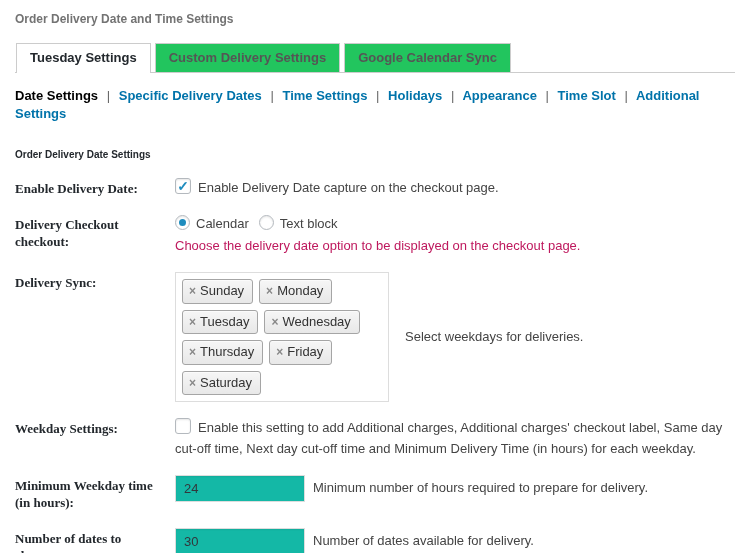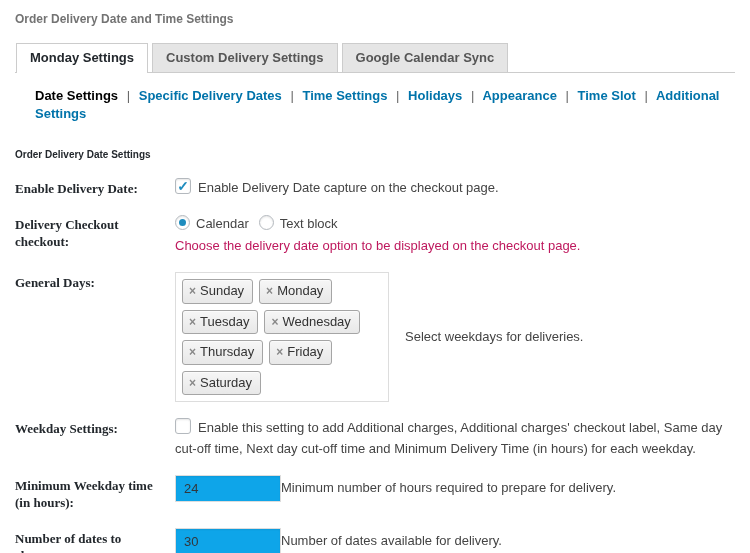--- a/index.html
+++ b/index.html
@@ -20,37 +20,36 @@
   
   .nav-tabs {
     margin-top: 17px;
     border-bottom: 1px solid #ccc;
     display: flex; align-items: flex-end;
     padding-left: 1px;
   }
   .nav-tab {
     display: inline-block;
     border: 1px solid #ccc; border-bottom: none;
-    background: #e5e5e5; color: #555;
+    background: #22c55e; color: #555;
     font-size: 13px; font-weight: bold;
     padding: 7px 13px; margin-right: 4px;
     text-decoration: none; cursor: pointer;
     line-height: 1.1;
   }
   .nav-tab-active {
     background: #fff; color: #23282d;
     margin-bottom: -1px; padding-bottom: 8px;
   }
 
   
   .subnav {
     margin-top: 14px;
     font-size: 13px; font-weight: bold; color: #444;
     line-height: 1.4;
-    margin-left: 20px;
   }
   .subnav a { color: #0073aa; text-decoration: none; cursor: pointer; }
   .subnav .current { color: #000; }
   .subnav .sep { color: #666; margin: 0 5px; font-weight: normal; }
 
   h2.section-heading {
     font-size: 10px; font-weight: bold; color: #23282d;
     margin: 25px 0 2px 0;
   }
 
@@ -88,26 +87,26 @@
     position: relative; top: -1px;
   }
   .radio.selected::before {
     content: ""; position: absolute; left: 3px; top: 3px;
     width: 7px; height: 7px; border-radius: 50%; background: #1e8cbe;
   }
   .radio-option { margin-right: 10px; white-space: nowrap; }
 
   
   .text-input {
-    width: 106px; height: 27px;
-    border: 1px solid #ddd; background: #0ea5e9;
+    width: 130px; height: 27px;
+    border: 1px solid #ddd; background: #14b8a6;
     box-shadow: inset 0 1px 2px rgba(0,0,0,.07);
     padding: 2px 8px; font-size: 13px; color: #32373c;
     font-family: "Liberation Sans", sans-serif;
-    vertical-align: middle; margin-right: 0;
+    vertical-align: middle; margin-right: 8px;
   }
 
   
   .days-row { display: flex; align-items: center; }
   .days-box {
     width: 214px; min-height: 72px;
     border: 1px solid #ddd; background: #fff;
     padding: 3px; flex: 0 0 auto;
   }
   .day-tag {
@@ -126,21 +125,21 @@
   .days-desc { margin-left: 16px; }
 </style>
 </head>
 <body>
 
 <div class="page">
 
   <h1 class="page-title">Order Delivery Date and Time Settings</h1>
 
   <nav class="nav-tabs">
-    <a class="nav-tab nav-tab-active">Monday Settings</a>
+    <a class="nav-tab nav-tab-active">Tuesday Settings</a>
     <a class="nav-tab">Custom Delivery Settings</a>
     <a class="nav-tab">Google Calendar Sync</a>
   </nav>
 
   <div class="subnav">
     <span class="current">Date Settings</span>
     <span class="sep">|</span>
     <a>Specific Delivery Dates</a>
     <span class="sep">|</span>
     <a>Time Settings</a>
@@ -170,21 +169,21 @@
       <th>Delivery Checkout checkout:</th>
       <td>
         <div>
           <span class="radio-option"><span class="radio selected"></span><span>Calendar</span></span><span class="radio-option"><span class="radio"></span><span>Text block</span></span>
         </div>
         <div class="sub-desc">Choose the delivery date option to be displayed on the checkout page.</div>
       </td>
     </tr>
 
     <tr>
-      <th>General Days:</th>
+      <th>Delivery Sync:</th>
       <td>
         <div class="days-row">
           <div class="days-box">
             <span class="day-tag"><span class="tag-x">×</span><span>Sunday</span></span><span class="day-tag"><span class="tag-x">×</span><span>Monday</span></span><span class="day-tag"><span class="tag-x">×</span><span>Tuesday</span></span><span class="day-tag"><span class="tag-x">×</span><span>Wednesday</span></span><span class="day-tag"><span class="tag-x">×</span><span>Thursday</span></span><span class="day-tag"><span class="tag-x">×</span><span>Friday</span></span><span class="day-tag"><span class="tag-x">×</span><span>Saturday</span></span>
           </div>
           <span class="days-desc">Select weekdays for deliveries.</span>
         </div>
       </td>
     </tr>
 

